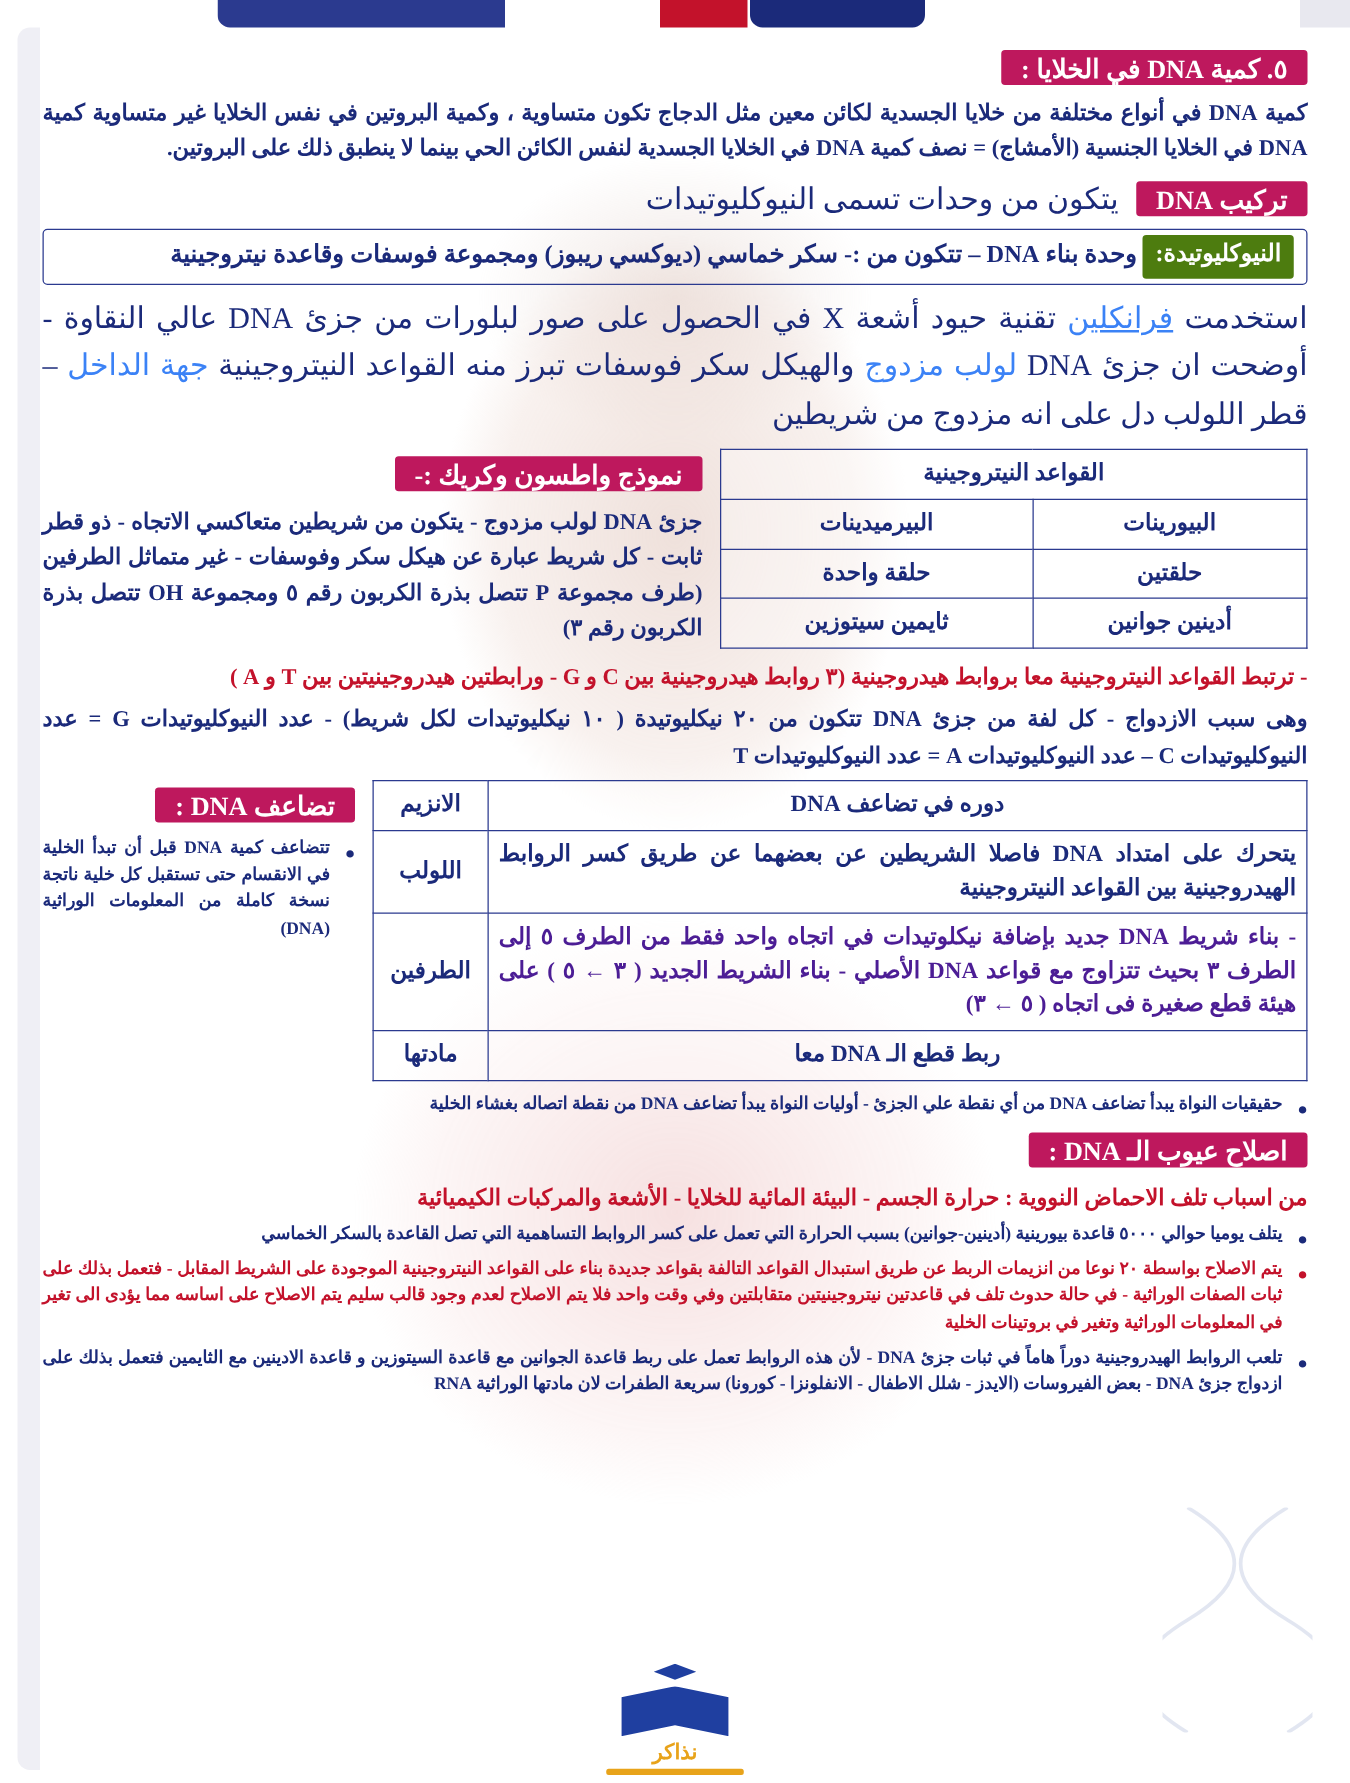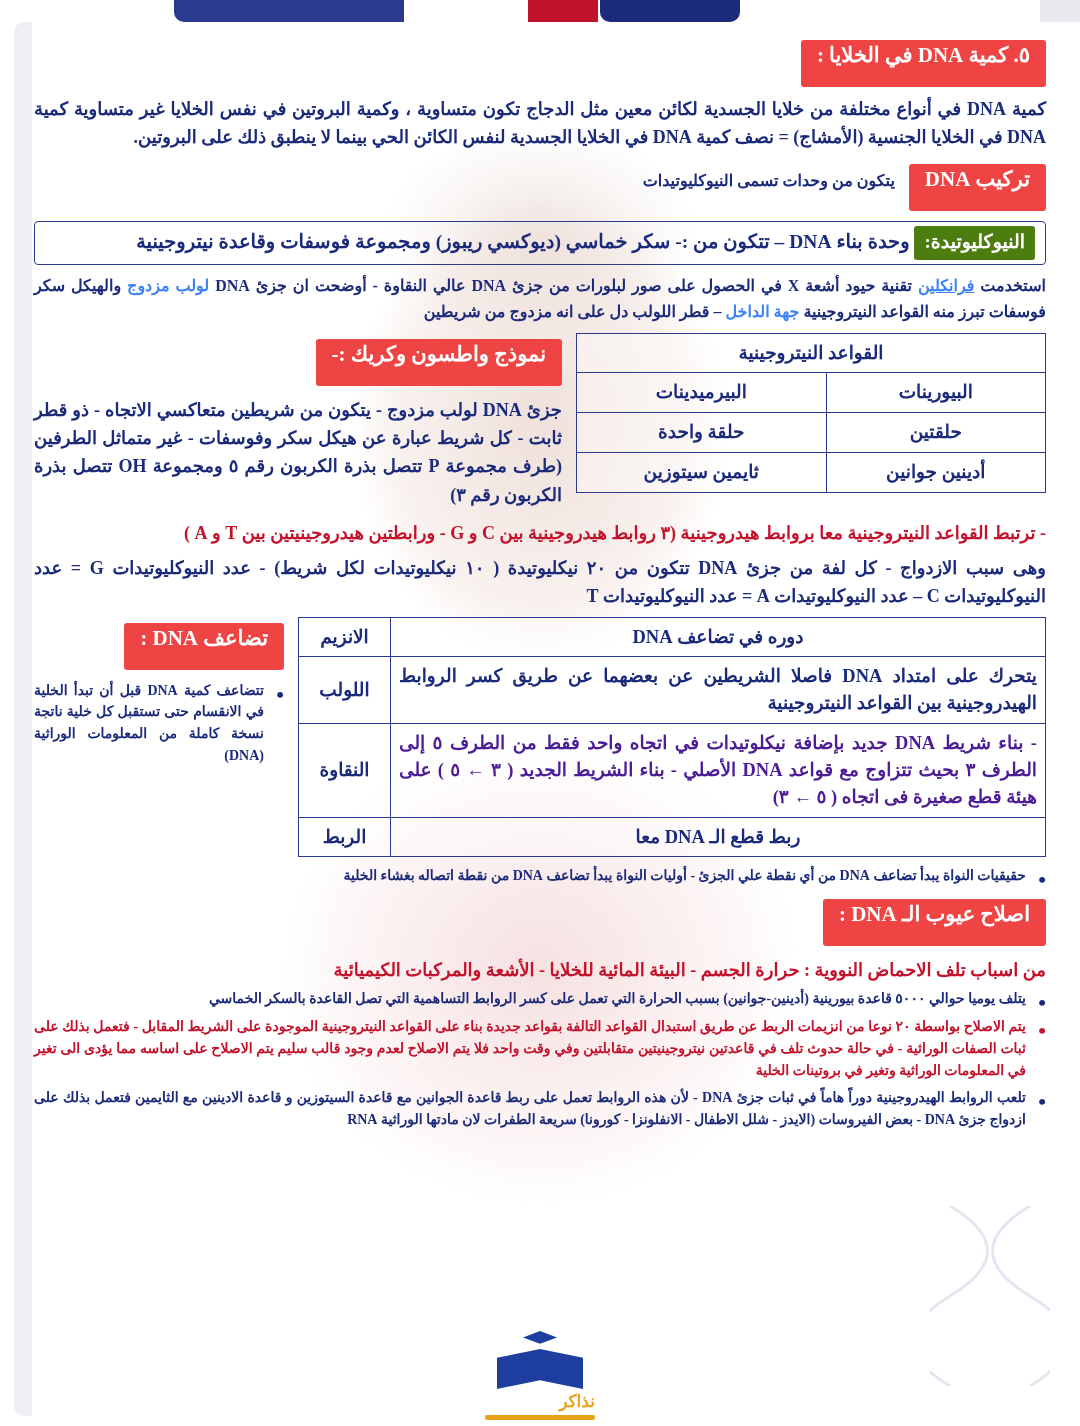--- a/index.html
+++ b/index.html
@@ -32,40 +32,40 @@
   }
   
   .top-band { position:absolute; top:0; left:0; right:0; height:22px; }
   .band-seg { position:absolute; top:0; height:22px; }
   .content {
     position:relative; z-index:3;
     padding:34px 34px 10px 34px;
   }
   .hdr {
     display:inline-block;
-    background:#ef4444;
+    background:#be185d;
     color:#ffffff;
     font-weight:bold;
     font-size:21px;
-    padding:3px 16px 19px 16px;
+    padding:3px 16px 0 16px;
     border-radius:3px;
     margin:6px 0 6px 0;
     letter-spacing:0;
   }
   .hdr-row { text-align:right; }
   .para {
     color:#1b2a7a;
     font-weight:bold;
     font-size:18px;
     line-height:1.58;
     text-align:justify;
     margin:2px 0 6px 0;
   }
   .para.red { color:#c3122b; }
-  .mixed { color:#1b2a7a; font-weight:bold; font-size:16px; line-height:1.6; }
+  .mixed { color:#1b2a7a; font-weight:normal; font-size:24px; line-height:1.6; }
   .mixed .r { color:#3b82f6; }
   .mixed .u { text-decoration:underline; }
   .tag-inline {
     display:inline-block;
     background:#4d7c0f; color:#fff; font-weight:bold;
     font-size:19px; padding:2px 10px 4px 10px; border-radius:3px;
     vertical-align:middle;
   }
   .boxline {
     border:1.6px solid #2b3a8f;
@@ -115,21 +115,21 @@
   .logo-book {
     width:86px; height:40px; margin:0 auto;
     background:#1f3fa0;
     clip-path:polygon(0% 22%, 50% 0%, 100% 22%, 100% 100%, 50% 78%, 0% 100%);
     position:relative;
   }
   .logo-cap {
     width:34px;height:16px;margin:0 auto 2px auto;background:#1f3fa0;
     clip-path:polygon(50% 0%, 100% 40%, 50% 80%, 0% 40%);
   }
-  .logo-text { color:#e8a31a; font-weight:bold; font-size:17px; margin-top:2px; letter-spacing:1px;text-align:right; }
+  .logo-text { color:#e8a31a; font-weight:bold; font-size:17px; margin-top:2px; letter-spacing:1px; }
   .logo-bar { width:110px;height:5px;background:#e8a31a;margin:3px auto 0 auto;border-radius:2px;}
   .dna-deco {
     position:absolute; right:30px; bottom:40px; width:120px; height:180px;
     opacity:.25; z-index:1;
   }
 </style>
 </head>
 <body>
 
 <div class="watermark"></div>
@@ -214,25 +214,25 @@
             <tr>
           <th>دوره في تضاعف DNA</th>
           <th class="narrow-col red">الانزيم</th>
         </tr>
         <tr>
           <td style="text-align:justify">يتحرك على امتداد DNA فاصلا الشريطين عن بعضهما عن طريق كسر الروابط الهيدروجينية بين القواعد النيتروجينية</td>
           <td class="narrow-col red">اللولب</td>
         </tr>
         <tr>
           <td class="cellred" style="text-align:justify">- بناء شريط DNA جديد بإضافة نيكلوتيدات في اتجاه واحد فقط من الطرف ٥ إلى الطرف ٣ بحيث تتزاوج مع قواعد DNA الأصلي   - بناء الشريط الجديد ( ٣ ← ٥ ) على هيئة قطع صغيرة فى اتجاه ( ٥ ← ٣)</td>
-          <td class="narrow-col red">النقاوة</td>
+          <td class="narrow-col red">الطرفين</td>
         </tr>
         <tr>
           <td>ربط قطع الـ DNA معا</td>
-          <td class="narrow-col red">الربط</td>
+          <td class="narrow-col red">مادتها</td>
         </tr>
       </tbody>
         </table>
     </div>
     <div style="flex:0 0 250px;">
       <div class="hdr-row">
         <span class="hdr">تضاعف DNA :</span>
       </div>
       <ul class="bullets" style="margin-top:4px">
         <li>تتضاعف كمية DNA قبل أن تبدأ الخلية في الانقسام حتى تستقبل كل خلية ناتجة نسخة كاملة من المعلومات الوراثية (DNA)</li>

